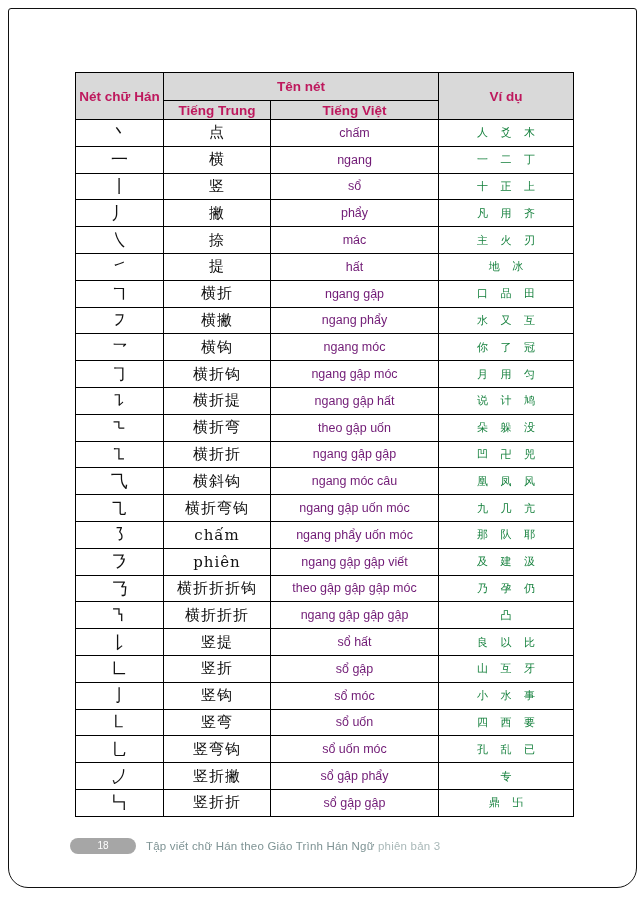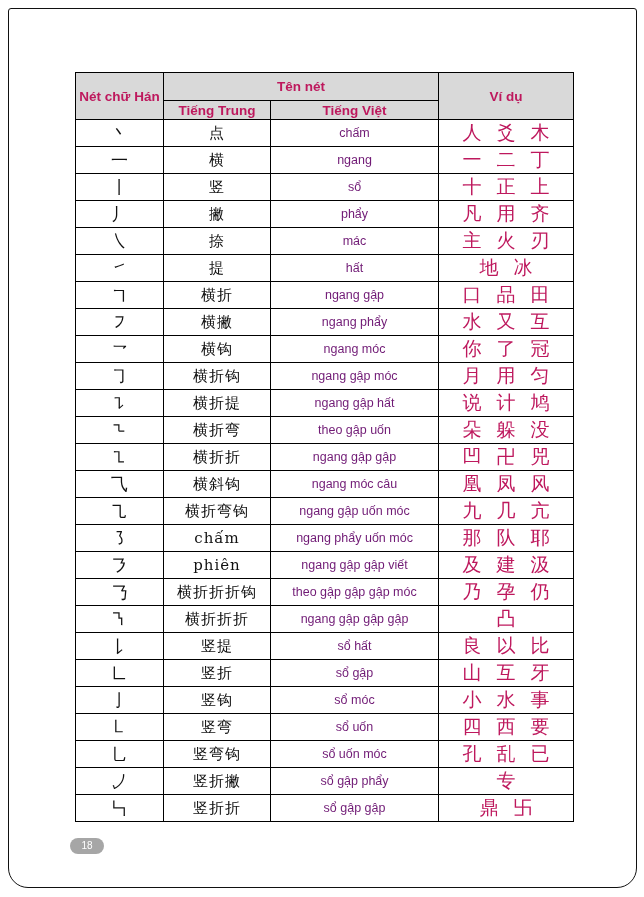--- a/index.html
+++ b/index.html
@@ -64,43 +64,43 @@
     font-size: 15px;
     color: #111111;
     letter-spacing: 1px;
   }
   td.col-vi {
     font-size: 12.5px;
     color: #701a75;
   }
   td.col-ex {
     font-family: "DejaVu Serif", serif;
-    font-size: 19px;
-    color: #be185d;
+    font-size: 11px;
+    color: #15803d;
     word-spacing: 9px;
   }
   .footer {
     position: absolute;
     left: 70px;
     top: 838px;
     width: 520px;
     display: flex;
     align-items: center;
     gap: 10px;
   }
   .page-badge {
     min-width: 34px;
     height: 16px;
     border-radius: 8px;
     background: #a6a6a6;
     color: #ffffff;
     font-size: 10px;
     line-height: 16px;
     text-align: center;
-    padding: 0 0;
+    padding: 0 16px;
   }
   .footer-text {
     font-size: 11.5px;
     color: #7e9394;
     letter-spacing: 0.2px;
   }
   .footer-text .suffix {
     color: #a9b8b8;
   }
 </style>
@@ -284,15 +284,19 @@
           <td class="col-stroke">㇞</td>
           <td class="col-zh">竖折折</td>
           <td class="col-vi">sổ gập gập</td>
           <td class="col-ex">鼎 卐</td>
         </tr>
       </tbody>
   </table>
 
   <div class="footer">
     <div class="page-badge">18</div>
+    <div class="footer-text">
+      <span>Tập viết chữ Hán theo Giáo Trình Hán Ngữ</span>
+      <span class="suffix">phiên bản 3</span>
+    </div>
   </div>
 
 </div>
 
 </body></html>

